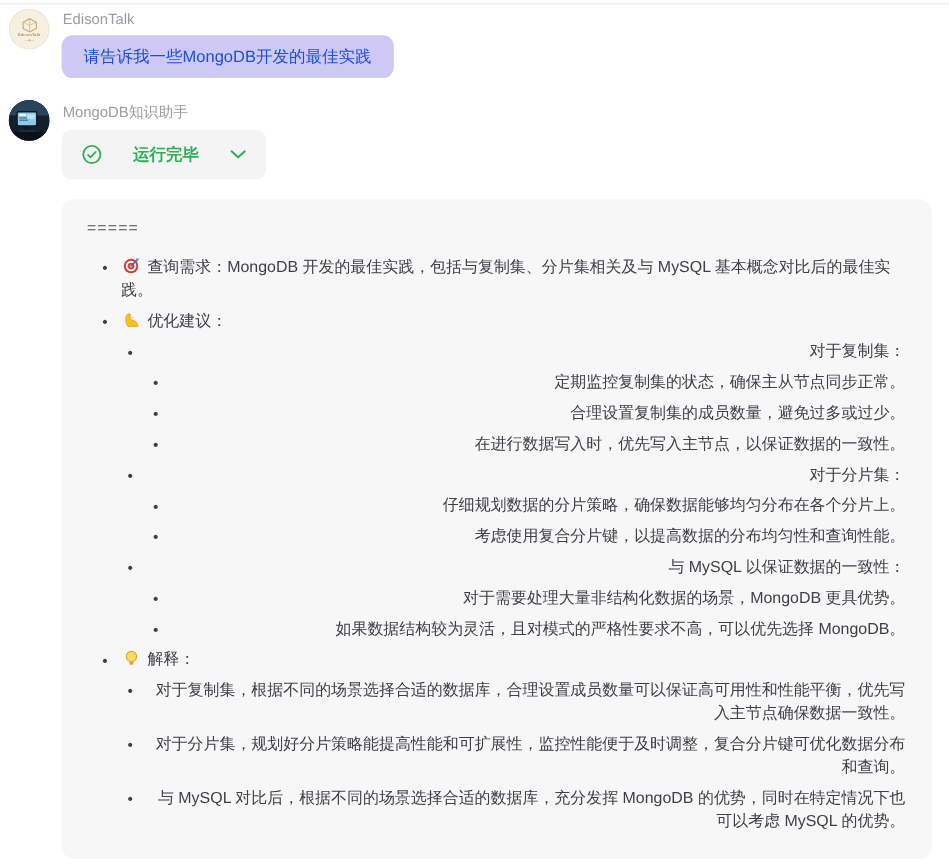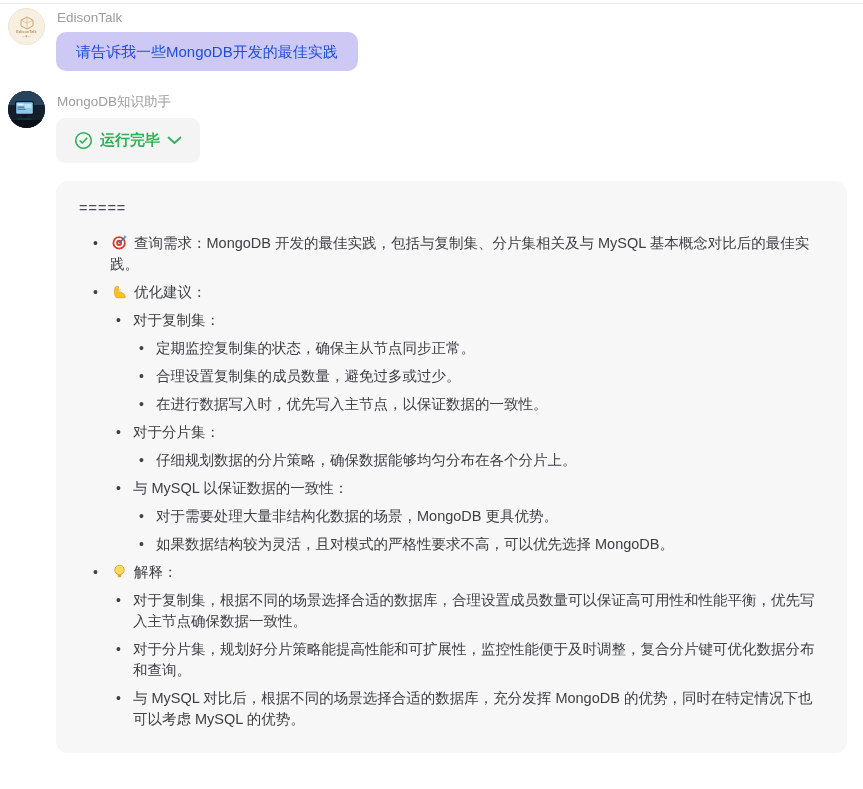--- a/index.html
+++ b/index.html
@@ -12,32 +12,32 @@
   .avatar { width:37px; height:37px; border-radius:50%; flex:0 0 37px; overflow:hidden;
     display:flex; flex-direction:column; align-items:center; justify-content:center; }
   .user-avatar { background:#f7f0e1; border:1px solid #efe5d2; }
   .user-avatar .logo-text { font-size:3.5px; color:#b18d58; letter-spacing:.2px; font-weight:bold; }
   .user-avatar .logo-rule { font-size:3px; color:#b18d58; }
   .assistant-avatar { background:#16222e; }
   .msg-body { margin-left:11px; width:792px; }
   .author { font-size:13.5px; color:#9b9ba3; margin:2px 0 7px 1px; }
   .bubble { display:inline-block; background:#cdc9f4; color:#1d4ed8; font-size:15px;
     padding:10px 20px; border-radius:10px; line-height:19px; }
-  .status-pill { display:inline-flex; align-items:center; gap:7px; background:#f4f4f5;
+  .status-pill { display:inline-flex; align-items:center; gap:28px; background:#f4f4f5;
     border:none; border-radius:9px; padding:13px 18px; cursor:pointer; }
   .status-label { color:#2eb157; font-size:15px; font-weight:bold; }
   .status-pill svg { display:block; }
   .content-card { margin-top:18px; background:#f7f7f8; border-radius:12px;
     padding:13px 24px 16px 22px; color:#3f4045; font-size:14.5px; line-height:21px; }
   .divider { color:#4a4b50; letter-spacing:1px; }
   .divider.top { margin:4px 0 14px 1px; }
   ul.blist { list-style:none; padding-left:15px; }
   ul.blist li { position:relative; padding-left:17px; margin-bottom:7px; }
   ul.blist li::before { content:"•"; position:absolute; left:0; top:0; color:#3f4045; font-size:14px; }
-  ul.blist ul.blist { padding-left:6px; margin-top:7px; }
+  ul.blist ul.blist { padding-left:6px; margin-top:7px;text-align:right; }
   .emoji { display:inline-block; width:19px; height:17px; vertical-align:-3px; margin-right:5px; }
   .li-text { }
   .screen-art { display:block; }
 </style>
 </head>
 <body>
 
 <div class="top-line"></div>
 
 <div class="thread">
@@ -114,20 +114,21 @@
                 <ul class="blist">
                   <li><span class="li-text">定期监控复制集的状态，确保主从节点同步正常。</span></li>
                   <li><span class="li-text">合理设置复制集的成员数量，避免过多或过少。</span></li>
                   <li><span class="li-text">在进行数据写入时，优先写入主节点，以保证数据的一致性。</span></li>
                 </ul>
               </li>
               <li>
                 <span class="li-text">对于分片集：</span>
                 <ul class="blist">
                   <li><span class="li-text">仔细规划数据的分片策略，确保数据能够均匀分布在各个分片上。</span></li>
+                  <li><span class="li-text">考虑使用复合分片键，以提高数据的分布均匀性和查询性能。</span></li>
                 </ul>
               </li>
               <li>
                 <span class="li-text">与 MySQL 以保证数据的一致性：</span>
                 <ul class="blist">
                   <li><span class="li-text">对于需要处理大量非结构化数据的场景，MongoDB 更具优势。</span></li>
                   <li><span class="li-text">如果数据结构较为灵活，且对模式的严格性要求不高，可以优先选择 MongoDB。</span></li>
                 </ul>
               </li>
             </ul>

